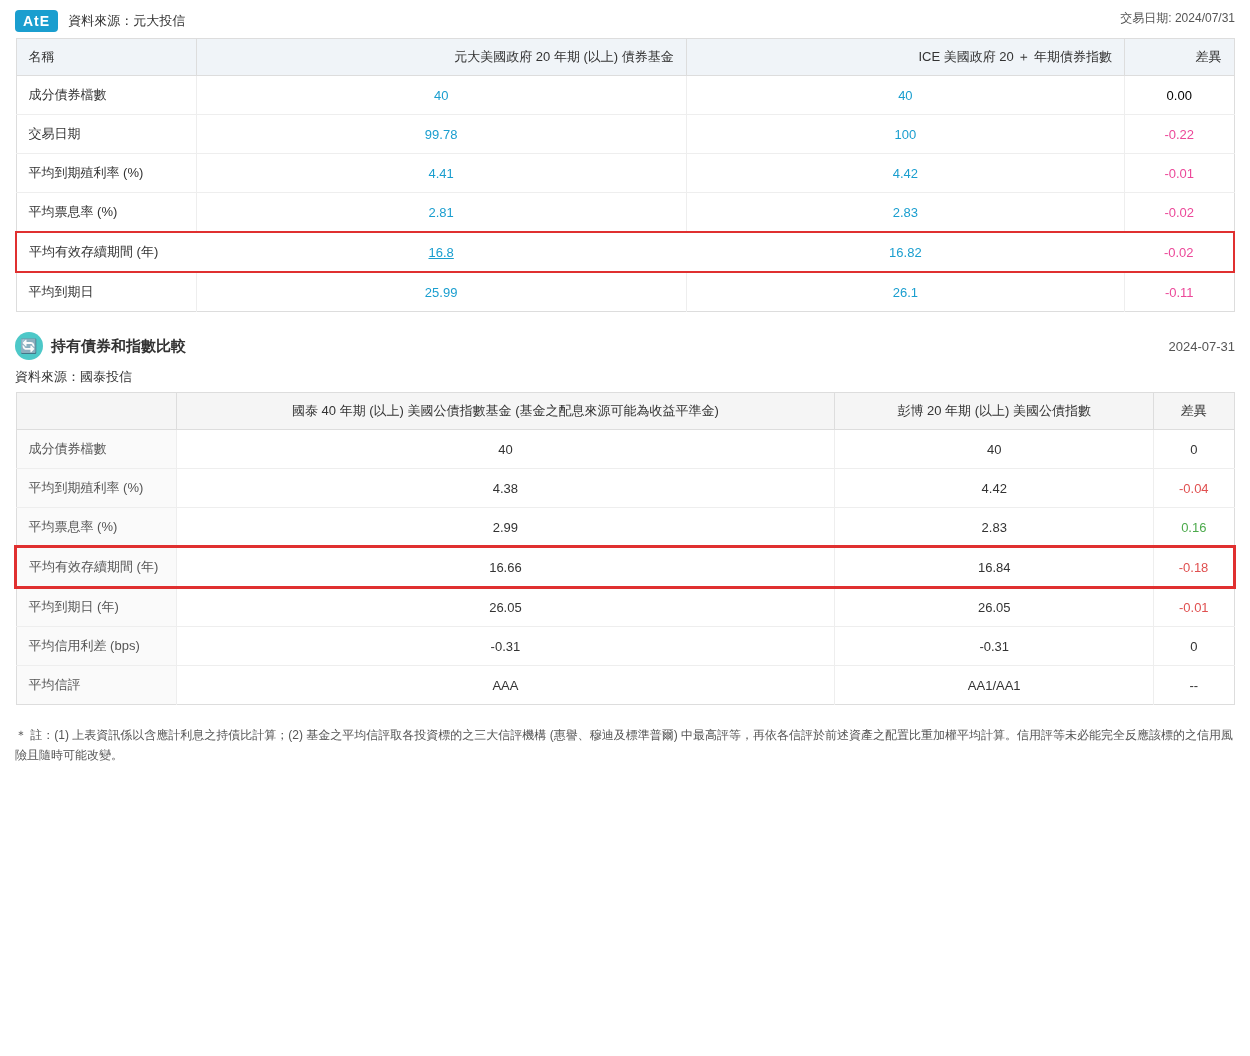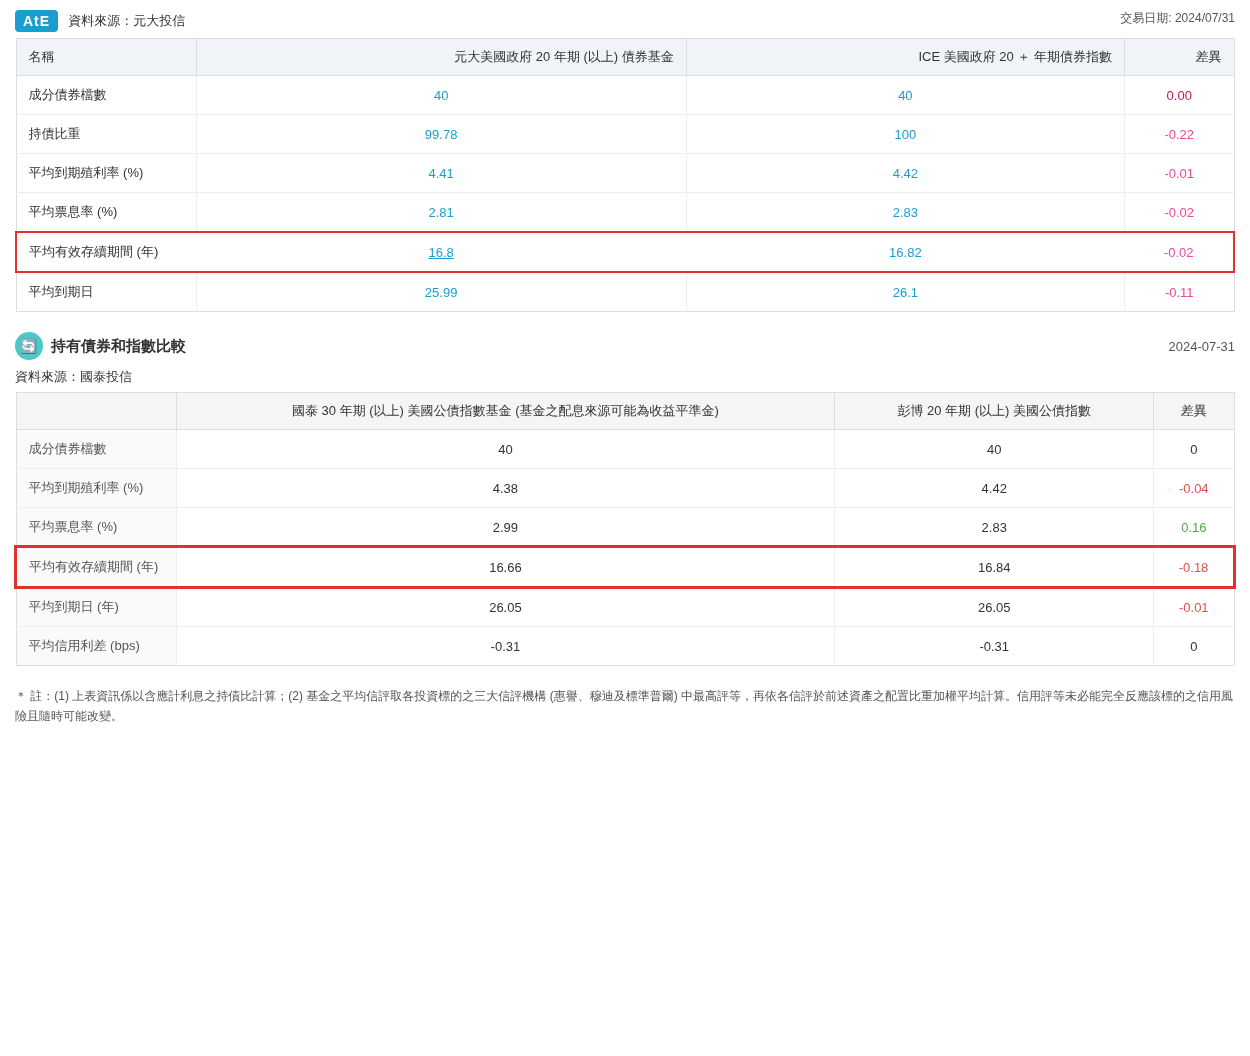--- a/index.html
+++ b/index.html
@@ -60,21 +60,21 @@
     }
     .comparison-table td:first-child {
       text-align: left;
       color: #333;
       font-size: 13px;
     }
     .comparison-table td.diff-neg {
       color: #ec4899;
     }
     .comparison-table td.diff-zero {
-      color: #be185d;
+      color: #000000;
       margin-left: 38px;
     }
     .comparison-table tr:last-child td {
       border-bottom: none;
     }
     .comparison-table td:last-child {
       border-right: none;
     }
     .comparison-table th:last-child {
       border-right: none;
@@ -238,21 +238,21 @@
       </tr>
     </thead>
     <tbody id="table1-body">
     <tr>
     <td>成分債券檔數</td>
     <td>40</td>
     <td>40</td>
     <td class="diff-zero">0.00</td>
   </tr>
         <tr>
-    <td>持債比重</td>
+    <td>交易日期</td>
     <td>99.78</td>
     <td>100</td>
     <td class="diff-neg">-0.22</td>
   </tr>
         <tr>
     <td>平均到期殖利率 (%)</td>
     <td>4.41</td>
     <td>4.42</td>
     <td class="diff-neg">-0.01</td>
   </tr>
@@ -285,21 +285,21 @@
   </div>
   <span class="section-date">2024-07-31</span>
 </div>
 
 <div class="table-section">
   <div class="source-label2">資料來源：國泰投信</div>
   <table class="comparison-table2">
     <thead>
       <tr>
         <th></th>
-        <th>國泰 30 年期 (以上) 美國公債指數基金 (基金之配息來源可能為收益平準金)</th>
+        <th>國泰 40 年期 (以上) 美國公債指數基金 (基金之配息來源可能為收益平準金)</th>
         <th>彭博 20 年期 (以上) 美國公債指數</th>
         <th>差異</th>
       </tr>
     </thead>
     <tbody id="table2-body">
     <tr>
     <td>成分債券檔數</td>
     <td>40</td>
     <td>40</td>
     <td class="diff-zero">0</td>
@@ -327,17 +327,23 @@
     <td>26.05</td>
     <td>26.05</td>
     <td class="diff-neg">-0.01</td>
   </tr>
         <tr>
     <td>平均信用利差 (bps)</td>
     <td>-0.31</td>
     <td>-0.31</td>
     <td class="diff-zero">0</td>
   </tr>
+        <tr>
+    <td>平均信評</td>
+    <td>AAA</td>
+    <td>AA1/AA1</td>
+    <td class="diff-zero">--</td>
+  </tr>
       </tbody>
   </table>
 </div>
 
 <div class="footnote">＊ 註：(1) 上表資訊係以含應計利息之持債比計算；(2) 基金之平均信評取各投資標的之三大信評機構 (惠譽、穆迪及標準普爾) 中最高評等，再依各信評於前述資產之配置比重加權平均計算。信用評等未必能完全反應該標的之信用風險且隨時可能改變。</div>
 
 </body></html>

